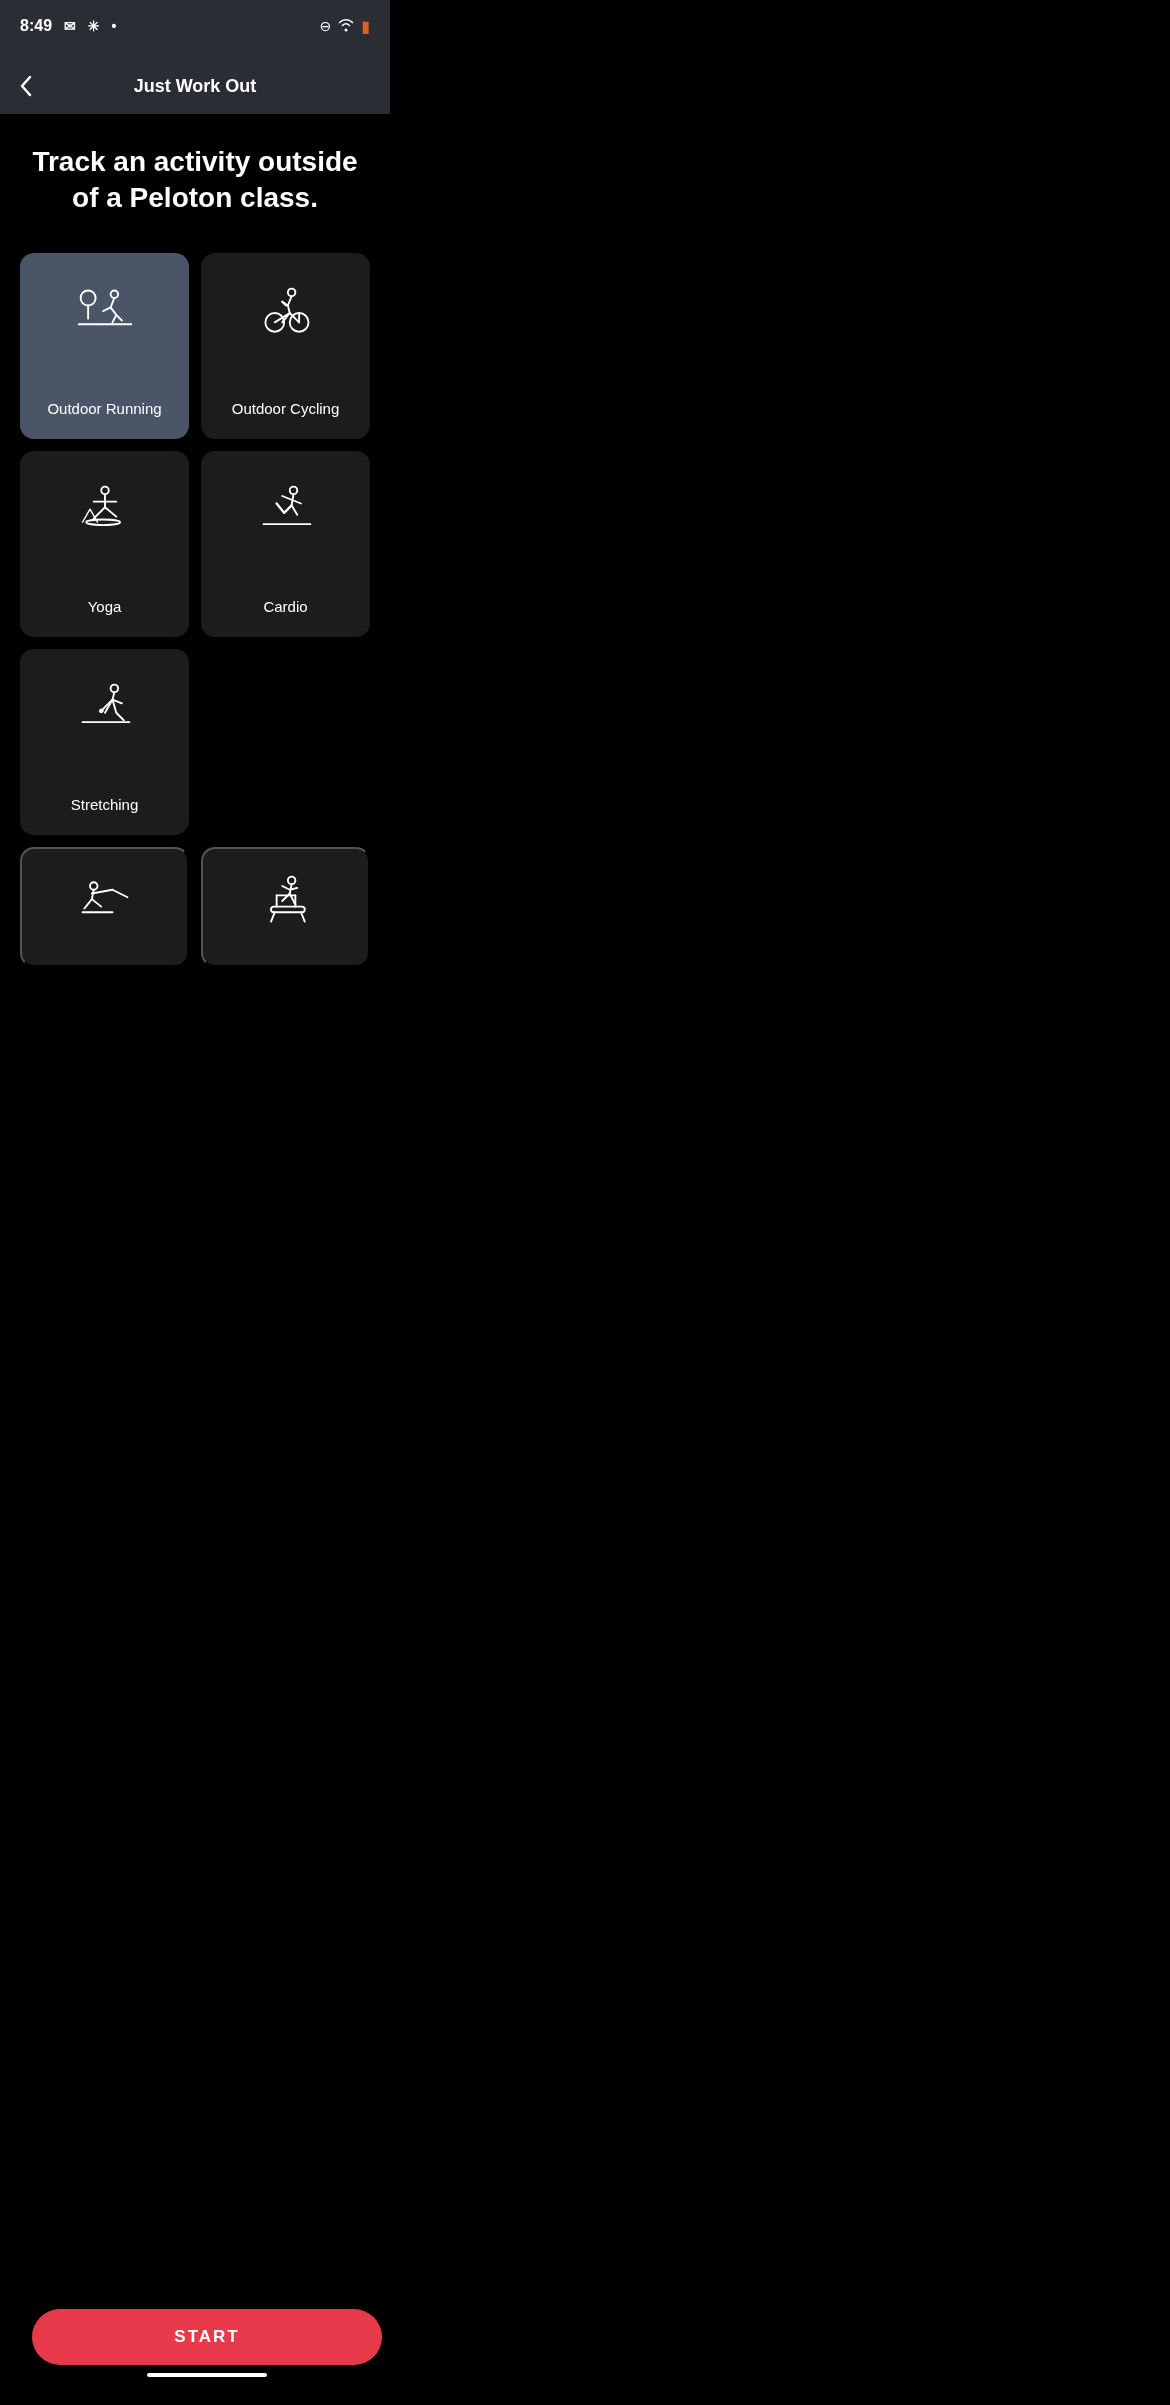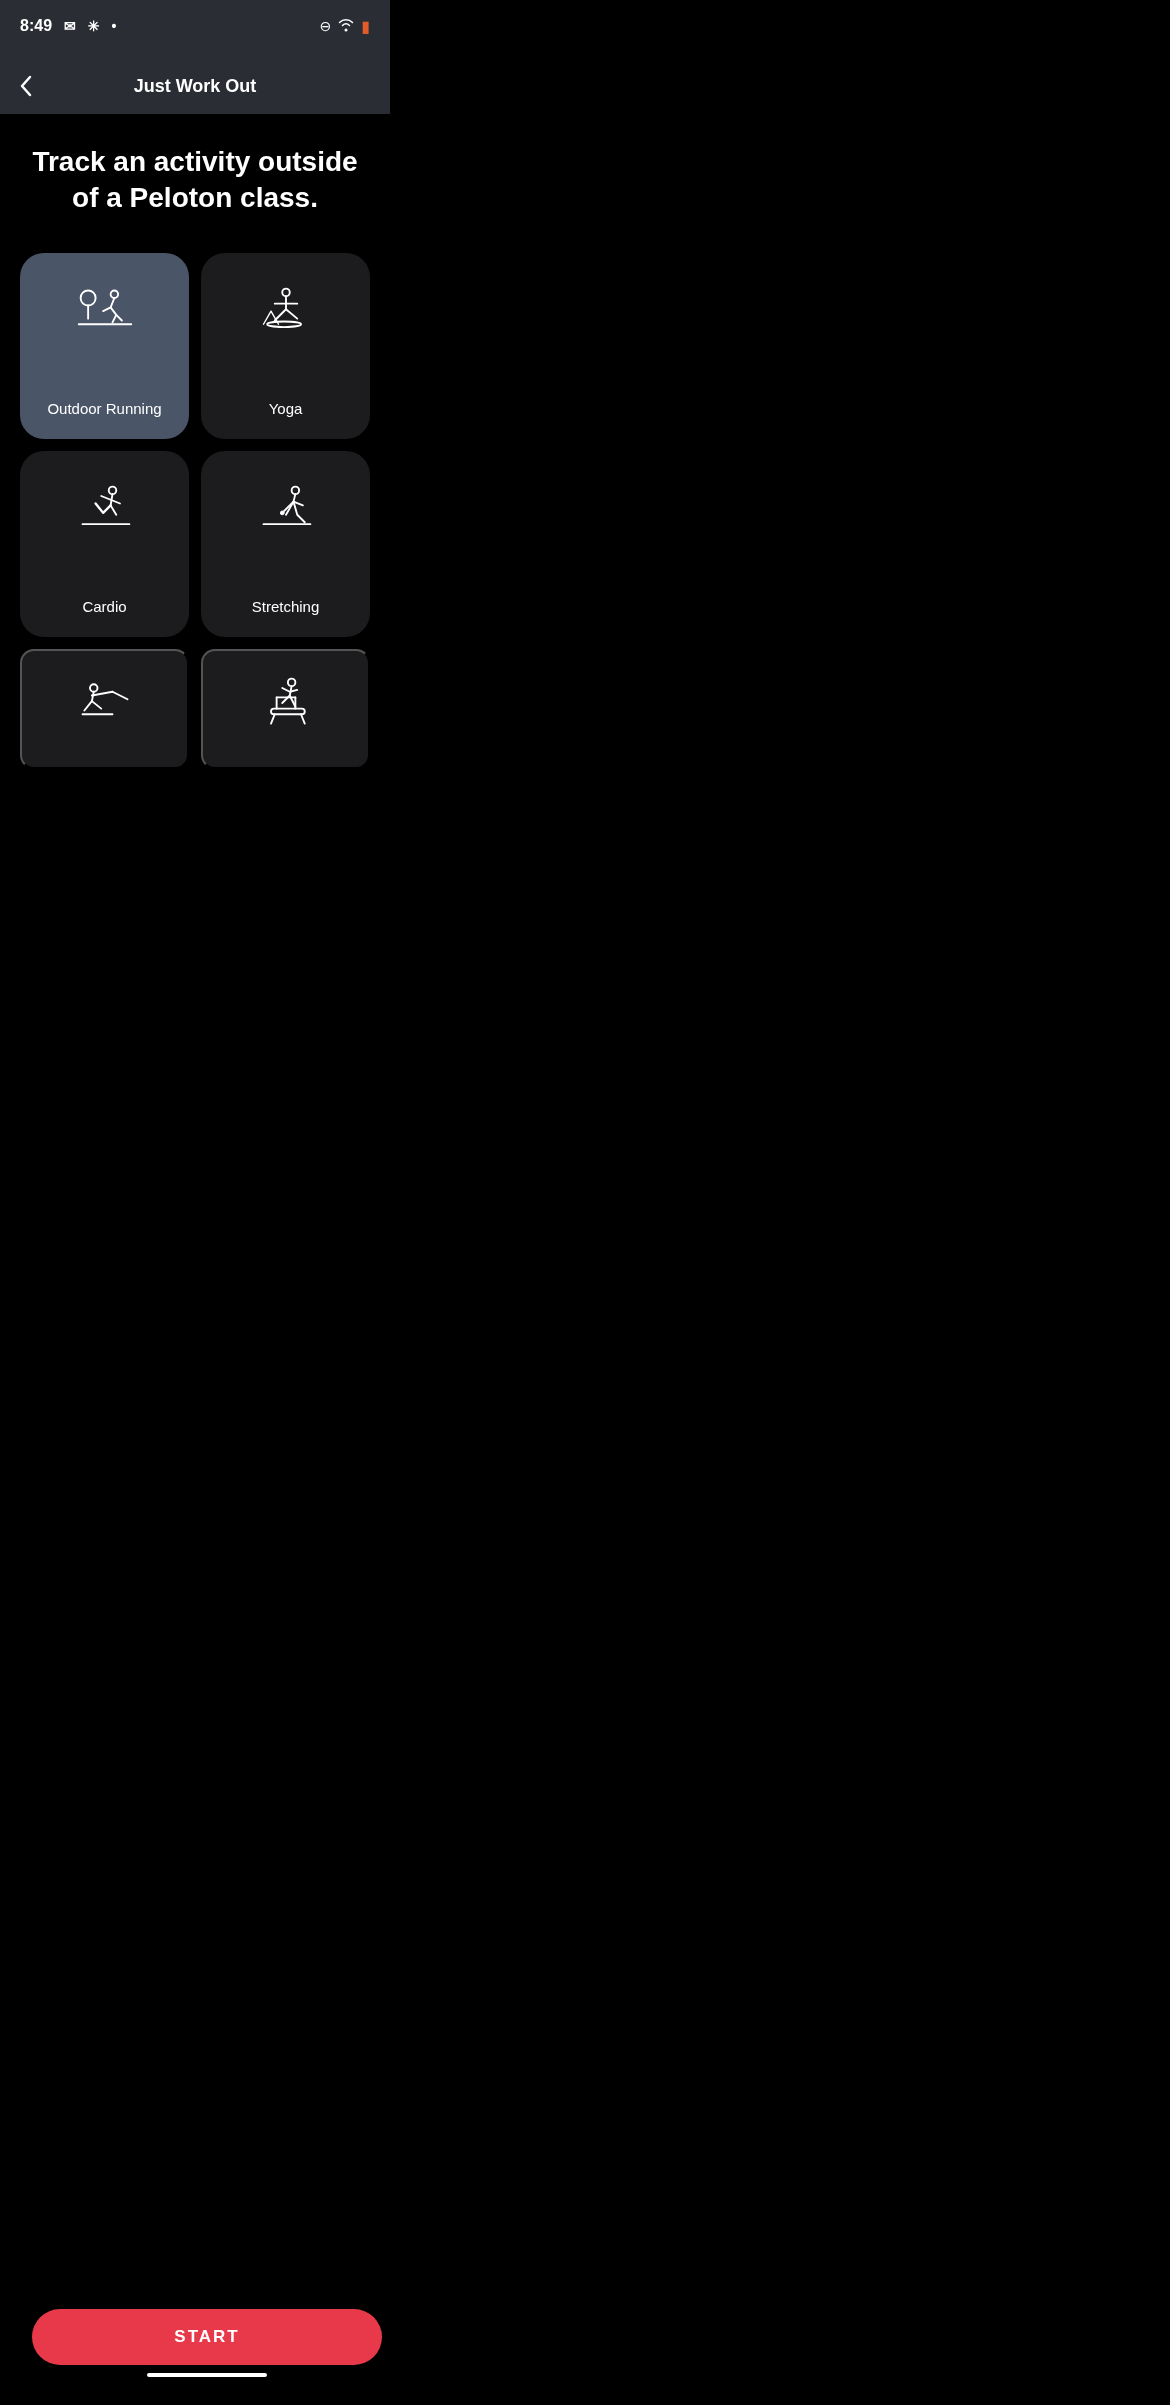--- a/index.html
+++ b/index.html
@@ -90,21 +90,21 @@
 
     
     .activity-grid {
       display: grid;
       grid-template-columns: 1fr 1fr;
       gap: 12px;
     }
 
     .activity-card {
       background: #1c1c1e;
-      border-radius: 24px;
+      border-radius: 14px;
       display: flex;
       flex-direction: column;
       align-items: center;
       justify-content: center;
       padding: 28px 16px 22px;
       cursor: pointer;
       border: none;
       min-height: 150px;
       gap: 43px;
     }
@@ -243,20 +243,40 @@
           <path d="M38 26 L44 34" stroke-width="2"></path>
           <path d="M44 34 L50 40 M44 34 L40 42" stroke-width="2"></path>
 
           <line x1="4" y1="44" x2="60" y2="44" stroke-width="2"></line>
         </svg>
       </div>
       <span class="activity-label">Outdoor Running</span>
     </button>
 
 
+    <button class="activity-card">
+      <div class="activity-icon">
+        <svg viewBox="0 0 64 64">
+
+          <circle cx="38" cy="10" r="4" stroke-width="2"></circle>
+
+          <path d="M38 14 L34 24 L28 20" stroke-width="2"></path>
+          <path d="M34 24 L36 32" stroke-width="2"></path>
+
+          <circle cx="20" cy="42" r="10" stroke-width="2"></circle>
+          <circle cx="46" cy="42" r="10" stroke-width="2"></circle>
+
+          <path d="M36 32 L46 42 M36 32 L20 42 M28 42 L36 32" stroke-width="2"></path>
+          <path d="M46 32 L46 42" stroke-width="2"></path>
+
+          <path d="M28 20 L32 24" stroke-width="2"></path>
+        </svg>
+      </div>
+      <span class="activity-label">Outdoor Cycling</span>
+    </button>
 
 
     <button class="activity-card">
       <div class="activity-icon">
         <svg viewBox="0 0 64 64">
 
           <circle cx="32" cy="10" r="4" stroke-width="2"></circle>
 
           <path d="M32 14 L32 28" stroke-width="2"></path>
 

